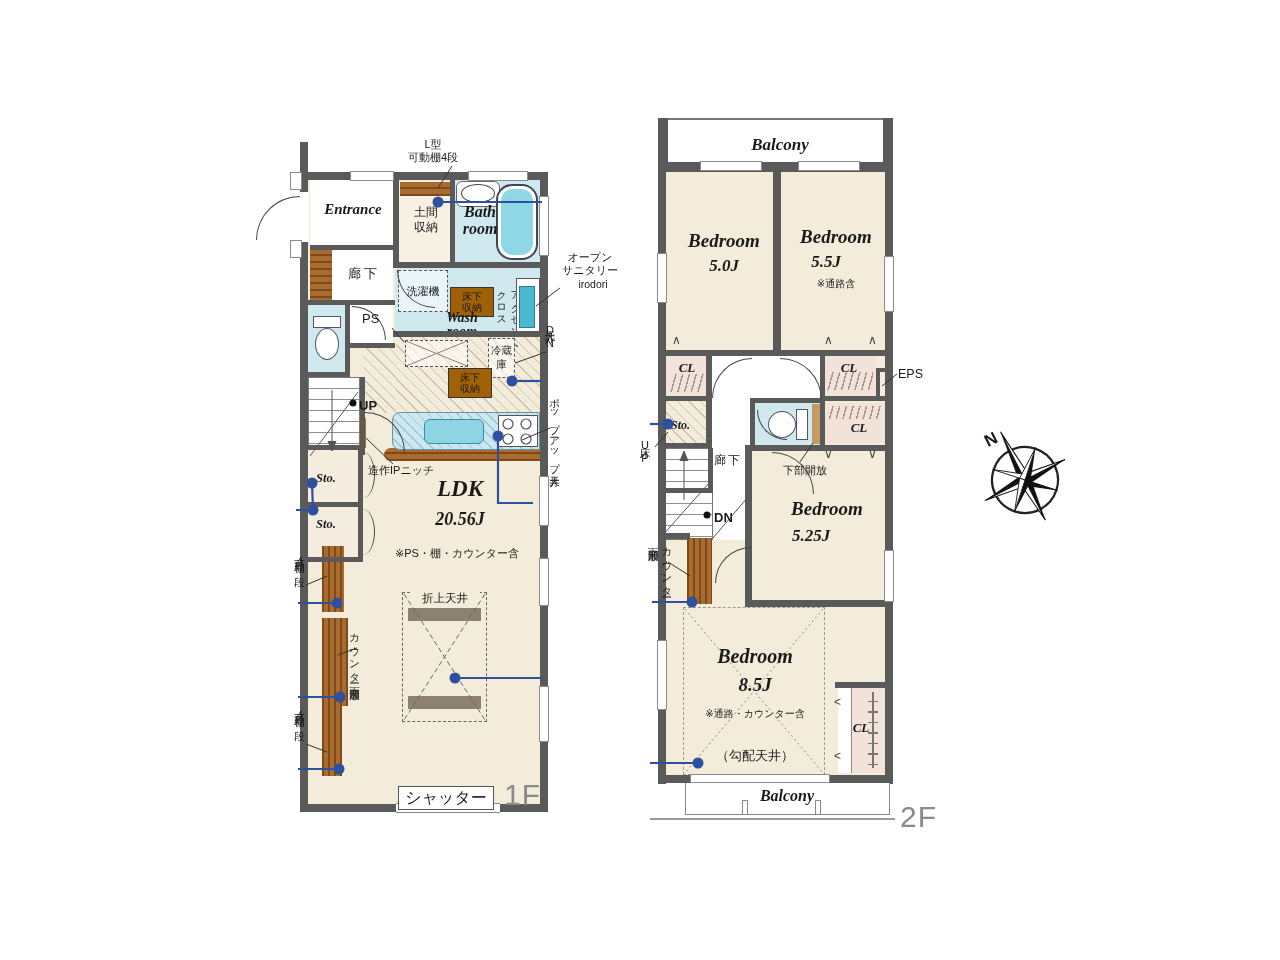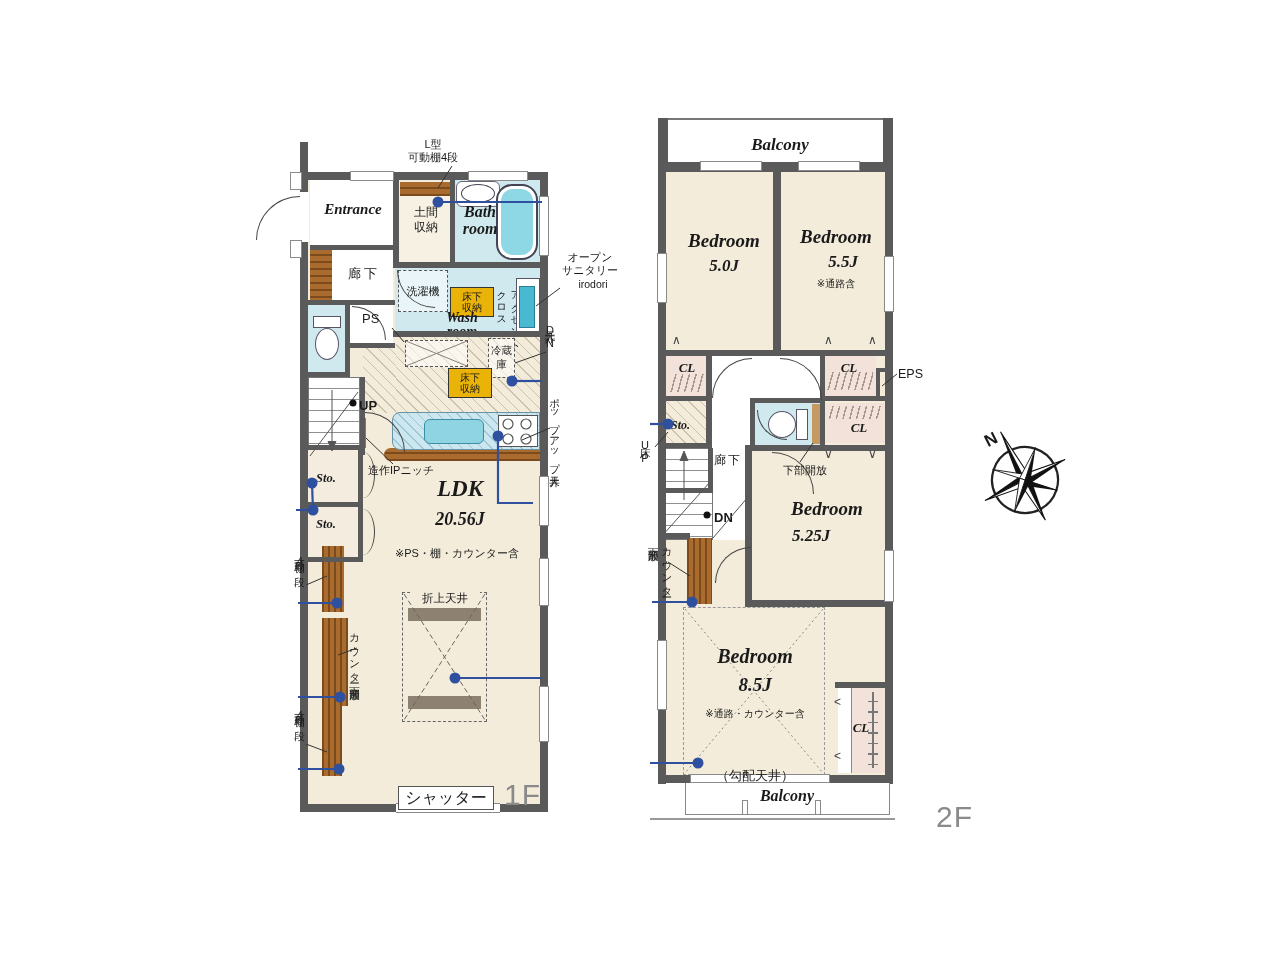--- a/index.html
+++ b/index.html
@@ -18,21 +18,21 @@
   .hang{background:repeating-linear-gradient(105deg,transparent 0 5px,#a8988e 5px 6.5px);}
   .stairs{background:repeating-linear-gradient(180deg,#ffffff 0 10px,#909090 10px 11px);border:1px solid #777;}
   .win{background:#fff;border:1px solid #8a8a8a;}
   .arc{border:0 solid #444;background:transparent;}
   .serif{font-family:"Liberation Serif","DejaVu Serif",serif;font-style:italic;font-weight:bold;}
   .jp{font-family:"Liberation Sans","DejaVu Sans",sans-serif;}
   .pre{white-space:pre-line;}
   .vtx{writing-mode:vertical-rl;text-orientation:upright;white-space:pre-line;letter-spacing:1px;}
   .ctr{display:flex;align-items:center;justify-content:center;text-align:center;}
   .dashbox{border:1.5px dashed #555;background:rgba(255,255,255,.55);}
-  .solidbox{border:1.2px solid #333;background:#eab308;}
+  .solidbox{border:1.2px solid #333;background:#a16207;}
   .floorlabel{color:#8a8a8a;font-size:30px;letter-spacing:1px;}
   #watermark{z-index:50;font-weight:bold;color:rgba(130,130,130,.20);
              text-shadow:2px 2px 2px rgba(255,255,255,.75);letter-spacing:2px;
              font-size:112px;line-height:1;pointer-events:none;}
   #overlay{position:absolute;left:0;top:0;z-index:60;pointer-events:none;}
   .mark{color:#444;font-size:12px;line-height:1;}
 </style>
 </head>
 <body>
 
@@ -290,21 +290,21 @@
 
   <div class="abs serif ctr" style="left:676px;top:230px;width:96px;height:22px;">
     <span style="font-size:19px;">Bedroom</span>
     </div>
   <div class="abs serif ctr" style="left:676px;top:256px;width:96px;height:20px;">
     <span style="font-size:17px;">5.0J</span>
     </div>
   <div class="abs serif ctr" style="left:788px;top:226px;width:96px;height:22px;">
     <span style="font-size:19px;">Bedroom</span>
     </div>
-  <div class="abs serif ctr" style="left:795px;top:252px;width:96px;height:20px;">
+  <div class="abs serif ctr" style="left:778px;top:252px;width:96px;height:20px;">
     <span style="font-size:17px;">5.5J</span>
     </div>
   <div class="abs jp ctr" style="left:796px;top:278px;width:80px;height:12px;">
     <span style="font-size:10px;">※通路含</span>
     </div>
   <div class="abs serif ctr" style="left:672px;top:360px;width:30px;height:16px;">
     <span style="font-size:13px;">CL</span>
     </div>
   <div class="abs serif ctr" style="left:834px;top:360px;width:30px;height:16px;">
     <span style="font-size:13px;">CL</span>
@@ -336,32 +336,32 @@
 下部開放</div>
   <div class="abs serif ctr" style="left:700px;top:644px;width:110px;height:24px;">
     <span style="font-size:20px;">Bedroom</span>
     </div>
   <div class="abs serif ctr" style="left:700px;top:674px;width:110px;height:22px;">
     <span style="font-size:19px;">8.5J</span>
     </div>
   <div class="abs jp ctr" style="left:690px;top:708px;width:130px;height:12px;">
     <span style="font-size:10px;">※通路・カウンター含</span>
     </div>
-  <div class="abs jp ctr" style="left:700px;top:748px;width:110px;height:16px;margin-top:20px;">
+  <div class="abs jp ctr" style="left:700px;top:748px;width:110px;height:16px;">
     <span style="font-size:13px;">（勾配天井）</span>
     </div>
 
   <div class="abs" style="left:685px;top:783px;width:205px;height:32px;background:#fff;border:1.5px solid #888;border-top:none;"></div>
   <div class="abs win" style="left:742px;top:800px;width:6px;height:15px;"></div>
   <div class="abs win" style="left:815px;top:800px;width:6px;height:15px;"></div>
   <div class="abs serif ctr" style="left:742px;top:786px;width:90px;height:20px;">
     <span style="font-size:16px;">Balcony</span>
     </div>
   <div class="abs" style="left:650px;top:818px;width:245px;height:2px;background:#999;"></div>
-  <div class="abs floorlabel" style="left:900px;top:800px;z-index:20;margin-left:36px;">
+  <div class="abs floorlabel" style="left:900px;top:800px;z-index:20;">
     <span>2F</span></div>
 
   <svg class="abs" style="left:968px;top:418px;" width="115" height="115" viewBox="0 0 115 115">
     <g transform="rotate(-27 57 62)">
       <circle cx="57" cy="62" r="33" fill="none" stroke="#222" stroke-width="2.2"></circle>
 
       <polygon points="57,8 51,62 57,62" fill="#111"></polygon>
         <polygon points="57,8 63,62 57,62" fill="#fff" stroke="#111" stroke-width="1"></polygon>
       <polygon points="57,107 63,62 57,62" fill="#111"></polygon>
         <polygon points="57,107 51,62 57,62" fill="#fff" stroke="#111" stroke-width="1"></polygon>

